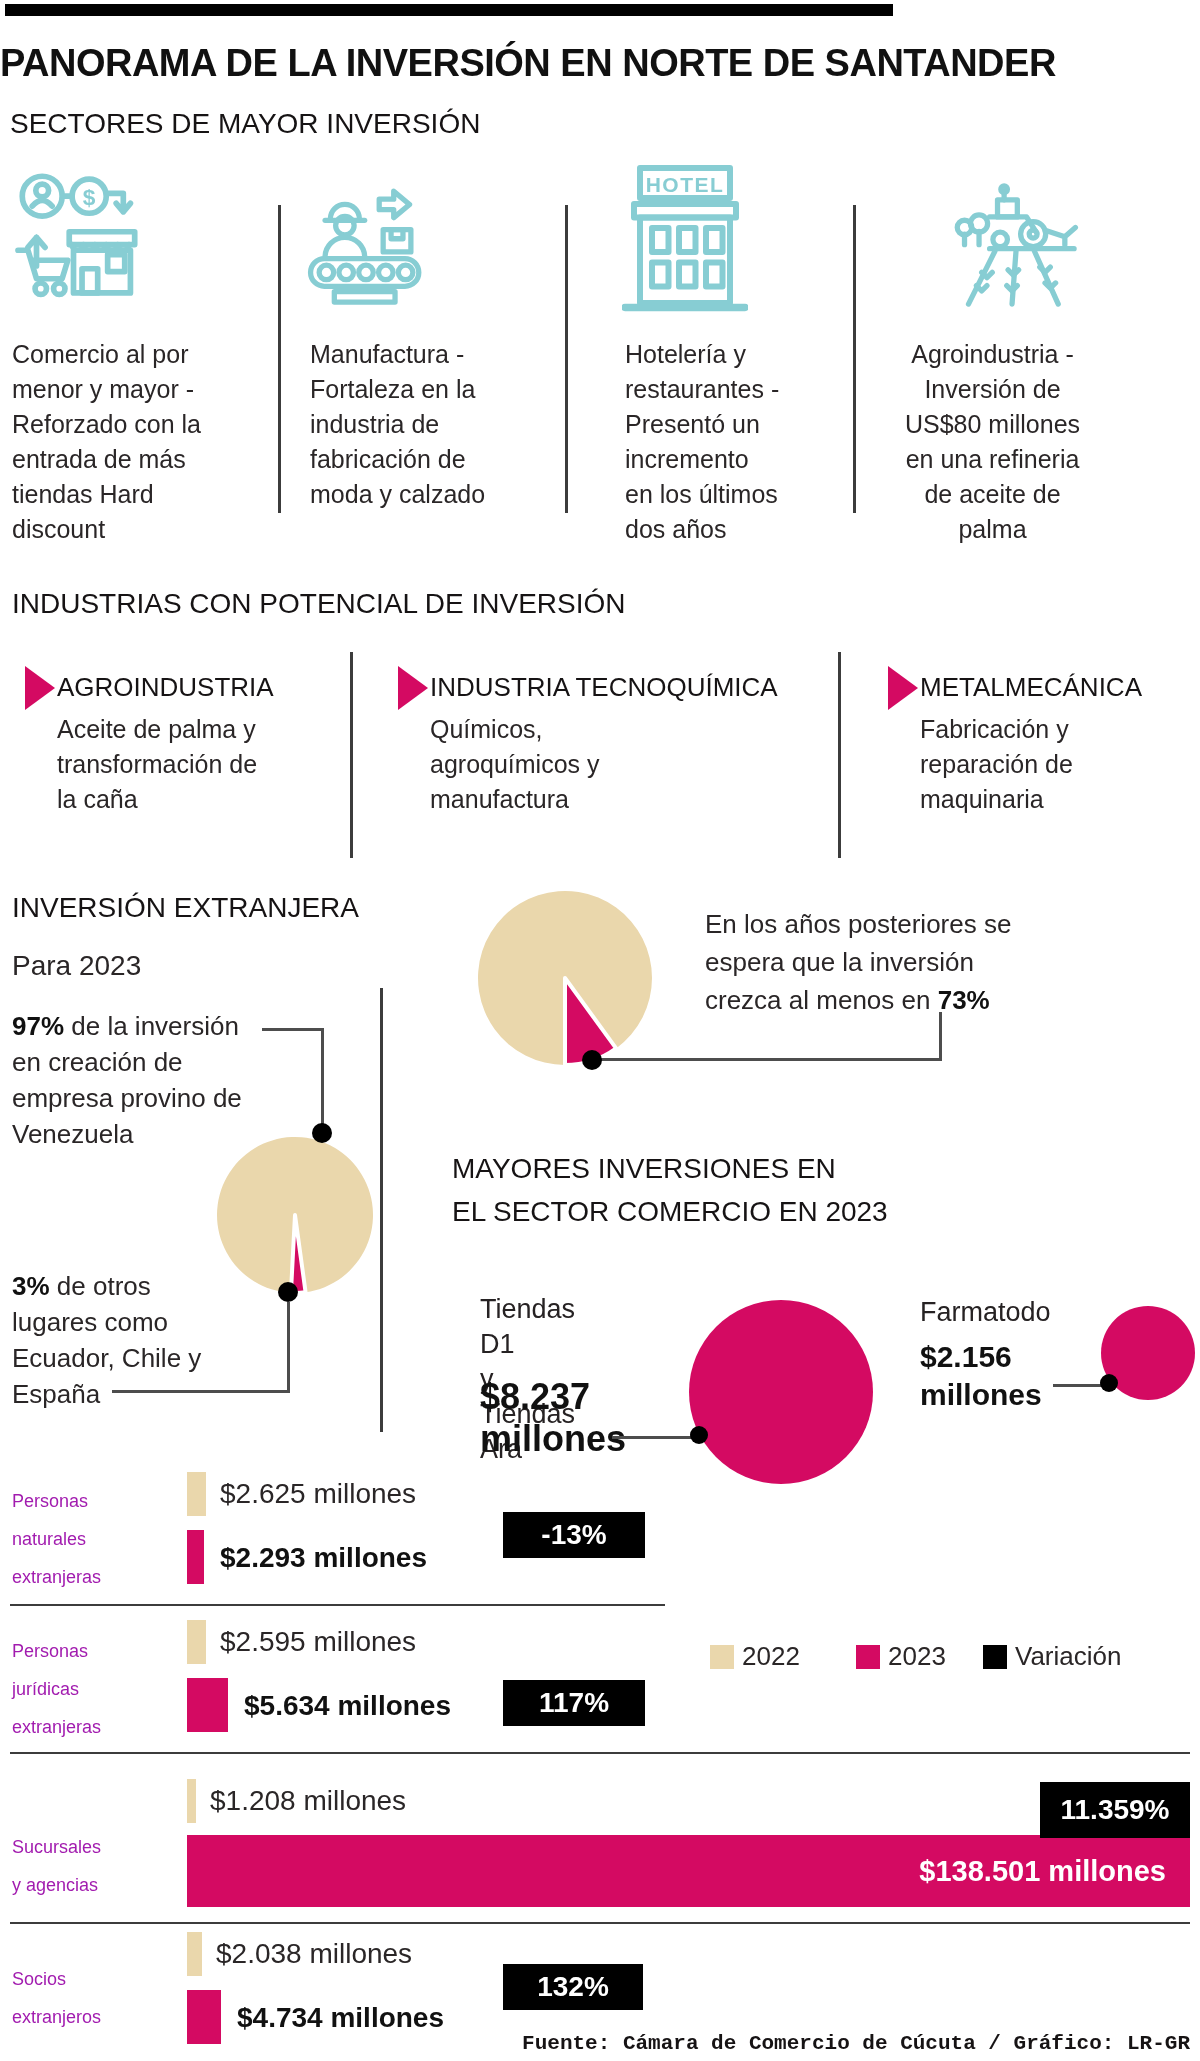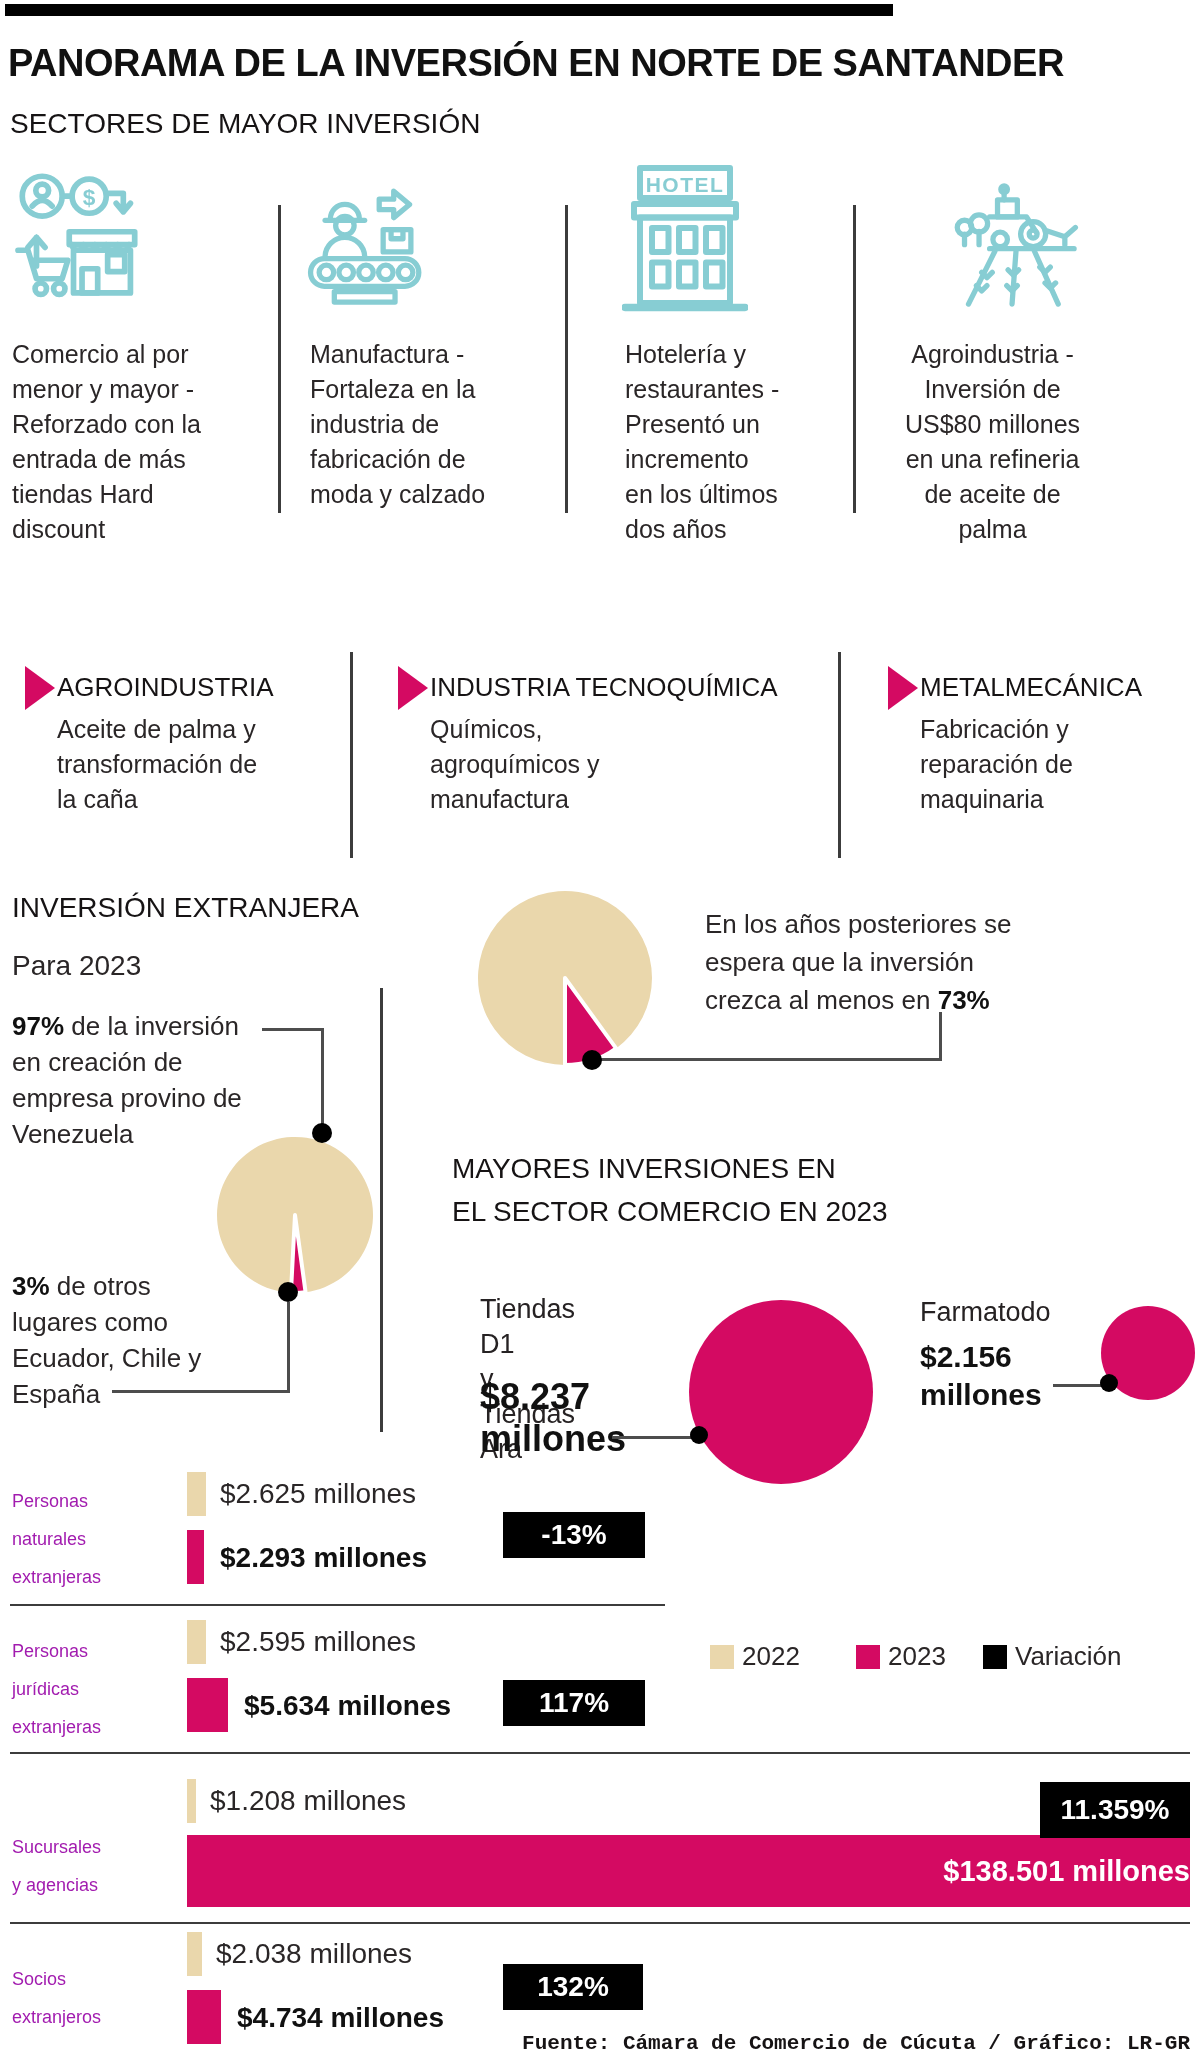--- a/index.html
+++ b/index.html
@@ -27,21 +27,21 @@
   .legend-sq{width:24px;height:24px;margin-right:8px;flex:0 0 auto;}
   .bubble{position:absolute;border-radius:50%;}
   b{color:#111;}
 </style>
 </head>
 <body>
 
 <div id="canvas">
 
   <div class="abs" style="left:5px;top:4px;width:888px;height:12px;background:#000;"></div>
-  <div class="abs h1" style="left:8px;top:42px;">PANORAMA DE LA INVERSIÓN EN NORTE DE SANTANDER</div>
+  <div class="abs h1" style="left:0;top:42px;">PANORAMA DE LA INVERSIÓN EN NORTE DE SANTANDER</div>
 
   <div class="abs sec-head" style="left:10px;top:108px;">SECTORES DE MAYOR INVERSIÓN</div>
   <div id="sectors" class="abs" style="left:0;top:0;">
       <div style="position: absolute; left: 12px; top: 172px;"><svg viewBox="0 0 112 104" width="160" height="148">
     <g fill="none" stroke="#87CDD3" stroke-width="4" stroke-linecap="round" stroke-linejoin="round">
       <circle cx="21" cy="17" r="14"></circle>
             <circle cx="21" cy="13" r="4.5"></circle>
             <path d="M14,24 q7,-8 14,0"></path>
       <path d="M36,17 h6"></path>
             <circle cx="54" cy="17" r="12"></circle>
@@ -112,20 +112,21 @@
       <path d="M34,54 L14,94 M50,54 L47,94 M64,54 L82,94"></path>
       <path d="M24,70 l4,4 4,-4 M20,80 l4,4 4,-4 M44,68 l4,4 4,-4 M43,80 l4,4 4,-4 M68,66 l4,4 4,-4 M72,78 l4,4 4,-4"></path>
     </g>
   </svg></div>
       <div class="body-txt" style="position: absolute; left: 880px; top: 337px; width: 225px; text-align: center;">Agroindustria -<br>Inversión de<br>US$80 millones<br>en una refineria<br>de aceite de<br>palma</div>
     </div>
   <div class="vline" style="left:278px;top:205px;height:308px;"></div>
   <div class="vline" style="left:565px;top:205px;height:308px;"></div>
   <div class="vline" style="left:853px;top:205px;height:308px;"></div>
 
+  <div class="abs sec-head" style="left:12px;top:588px;">INDUSTRIAS CON POTENCIAL DE INVERSIÓN</div>
   <div id="industries" class="abs" style="left:0;top:0;">
       <div style="position: absolute; left: 25px; top: 666px;"><svg width="30" height="44" viewBox="0 0 30 44">
           <polygon points="0,0 30,22 0,44" fill="#D40A62"></polygon>
         </svg></div>
       <div class="ind-title" style="position: absolute; left: 57px; top: 672px;">AGROINDUSTRIA</div>
       <div class="body-txt" style="position: absolute; left: 57px; top: 712px; width: 300px;">Aceite de palma y<br>transformación de<br>la caña</div>
       <div style="position: absolute; left: 398px; top: 666px;"><svg width="30" height="44" viewBox="0 0 30 44">
           <polygon points="0,0 30,22 0,44" fill="#D40A62"></polygon>
         </svg></div>
       <div class="ind-title" style="position: absolute; left: 430px; top: 672px;">INDUSTRIA TECNOQUÍMICA</div>
@@ -192,21 +193,21 @@
       <div class="badge" style="left: 503px; top: 1512px; width: 142px; height: 46px;">-13%</div>
       <div class="cat-label" style="left: 12px; top: 1632px; width: 170px;">Personas<br>jurídicas<br>extranjeras</div>
       <div class="bar" style="left: 187px; top: 1620px; width: 19px; height: 44px; background: rgb(234, 215, 172);"></div>
       <div class="bar-label" style="left: 220px; top: 1626px;">$2.595 millones</div>
       <div class="bar" style="left: 187px; top: 1678px; width: 41px; height: 54px; background: rgb(212, 10, 98);"></div>
       <div class="bar-label bold" style="left: 244px; top: 1690px;">$5.634 millones</div>
       <div class="badge" style="left: 503px; top: 1680px; width: 142px; height: 46px;">117%</div>
       <div class="cat-label" style="left: 12px; top: 1800px; width: 170px; margin-top: 28px;">Sucursales<br>y agencias</div>
       <div class="bar" style="left: 187px; top: 1779px; width: 9px; height: 44px; background: rgb(234, 215, 172);"></div>
       <div class="bar-label" style="left: 210px; top: 1785px;">$1.208 millones</div>
-      <div class="bar" style="left: 187px; top: 1835px; width: 1003px; height: 72px; background: rgb(212, 10, 98); display: flex; align-items: center; justify-content: flex-end; padding-right: 0; box-sizing: border-box;">
+      <div class="bar" style="left: 187px; top: 1835px; width: 1003px; height: 72px; background: rgb(212, 10, 98); display: flex; align-items: center; justify-content: flex-end; padding-right: 24px; box-sizing: border-box;">
         <div style="position: static; color: rgb(255, 255, 255); font-size: 29px; font-weight: 700; white-space: nowrap;">$138.501 millones</div>
       </div>
       <div class="badge" style="left: 1040px; top: 1782px; width: 150px; height: 56px;">11.359%</div>
       <div class="cat-label" style="left: 12px; top: 1960px; width: 170px;">Socios<br>extranjeros</div>
       <div class="bar" style="left: 187px; top: 1932px; width: 15px; height: 44px; background: rgb(234, 215, 172);"></div>
       <div class="bar-label" style="left: 216px; top: 1938px;">$2.038 millones</div>
       <div class="bar" style="left: 187px; top: 1990px; width: 34px; height: 54px; background: rgb(212, 10, 98);"></div>
       <div class="bar-label bold" style="left: 237px; top: 2002px;">$4.734 millones</div>
       <div class="badge" style="left: 503px; top: 1964px; width: 140px; height: 46px;">132%</div>
     </div>

